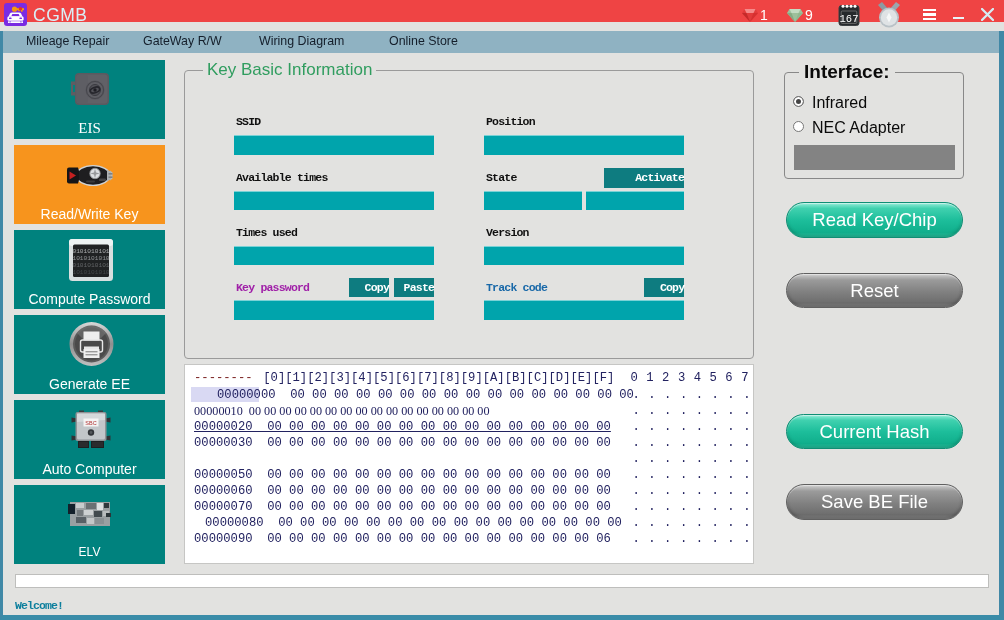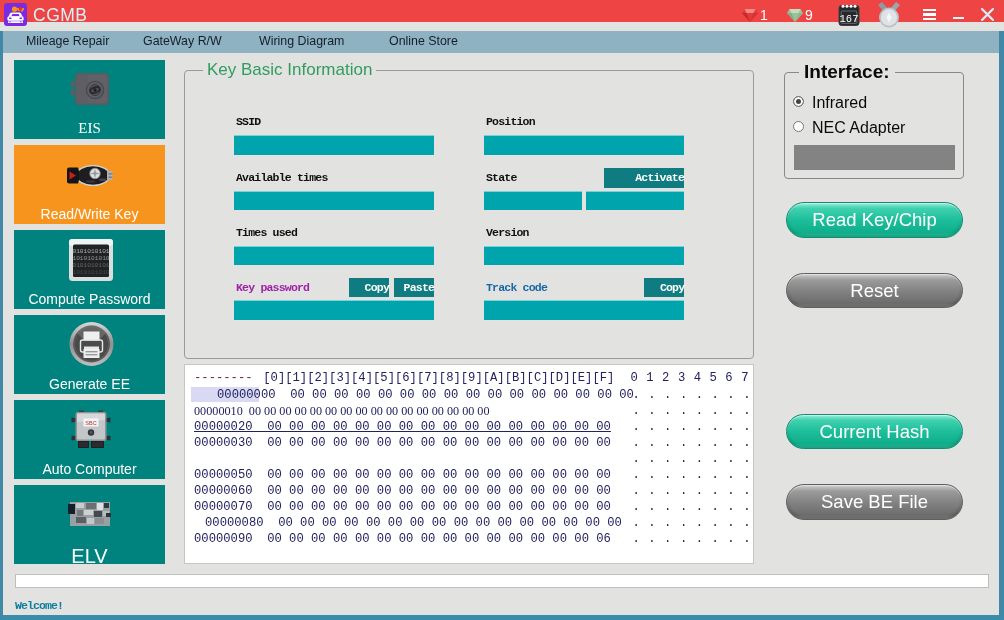--- a/index.html
+++ b/index.html
@@ -194,21 +194,21 @@
         <rect x="36" y="2" width="5" height="5" fill="#30383c"></rect>
     <rect x="9" y="9" width="6" height="6" fill="#747a7d"></rect>
         <rect x="16" y="9" width="9" height="5" fill="#cdd1d2"></rect>
     <rect x="26" y="10" width="8" height="6" fill="#414a4e"></rect>
         <rect x="35" y="10" width="6" height="5" fill="#b8bcbd"></rect>
     <rect x="8" y="16" width="10" height="6" fill="#586065"></rect>
         <rect x="19" y="17" width="7" height="6" fill="#c3c7c8"></rect>
     <rect x="27" y="17" width="9" height="6" fill="#899093"></rect>
     <rect x="38" y="12" width="5" height="4" fill="#2c3438"></rect>
   </svg>
-  <div class="a tlab" style="top:60px;font-size:20px">ELV</div>
+  <div class="a tlab" style="top:60px;font-size:12px">ELV</div>
 </div>
 
 <div class="a" id="gbox"></div>
 <span class="a" id="gleg">Key Basic Information</span>
 <span class="a lab" style="left:236px;top:115px">SSID</span>
 <div class="a bar" style="left:234px;top:135px;width:200px;height:19.5px"></div>
 <span class="a lab" style="left:236px;top:170.5px">Available times</span>
 <div class="a bar" style="left:234px;top:190.5px;width:200px;height:19.5px"></div>
 <span class="a lab" style="left:236px;top:225.5px">Times used</span>
 <div class="a bar" style="left:234px;top:245.5px;width:200px;height:19.5px"></div>

